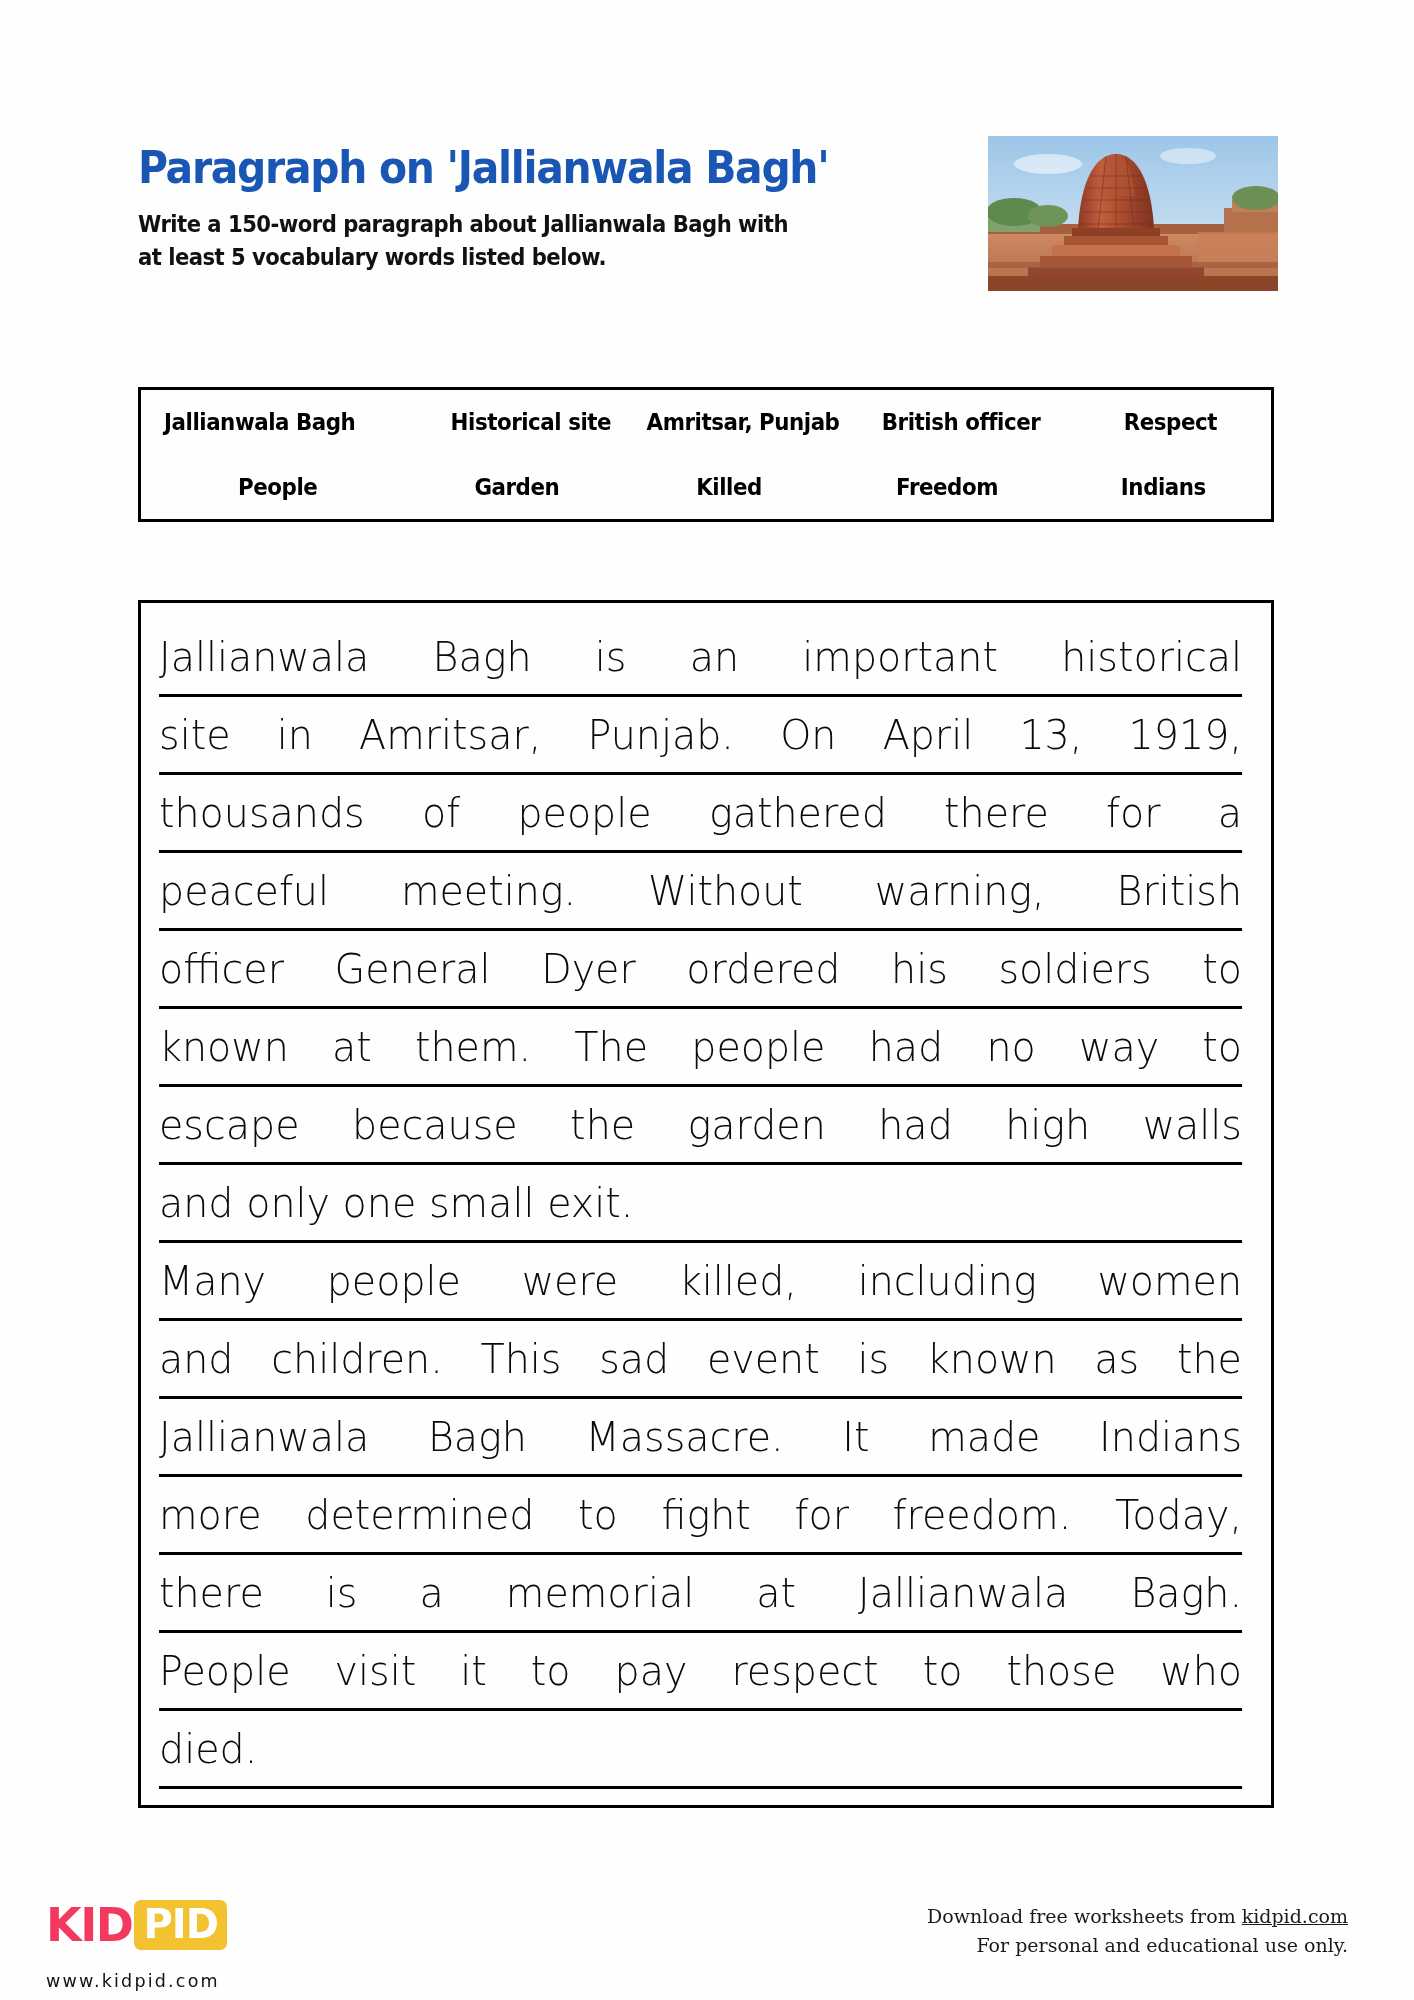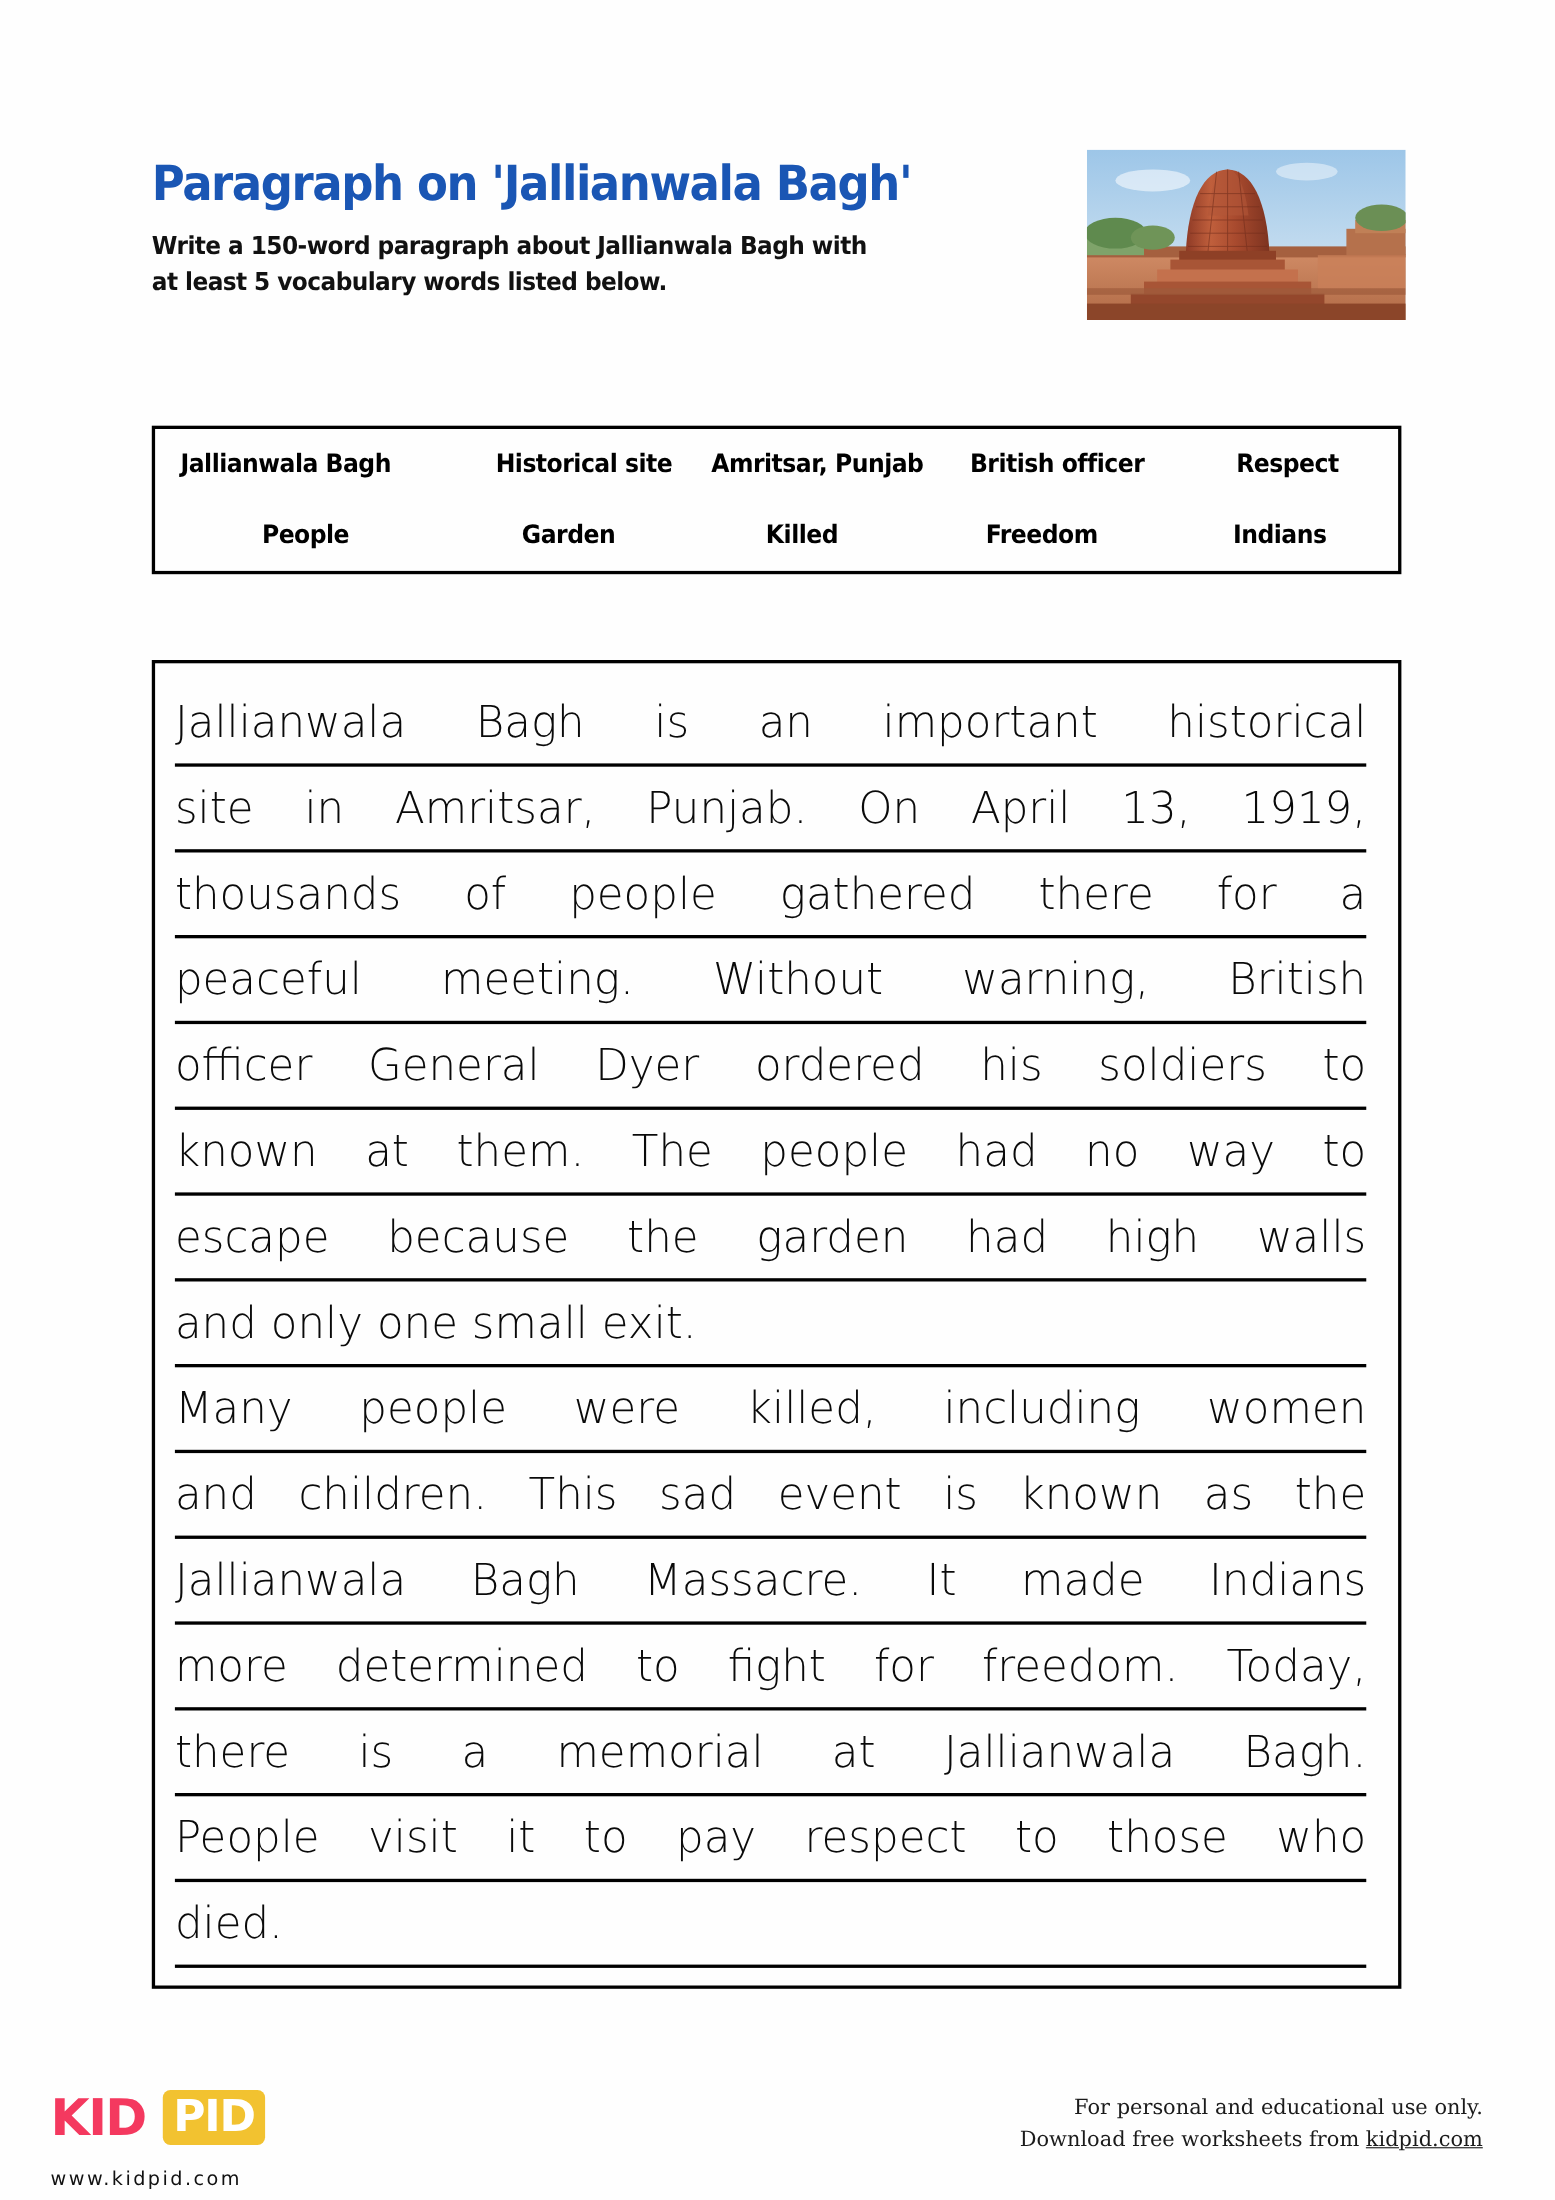--- a/index.html
+++ b/index.html
@@ -181,21 +181,21 @@
   .logo-pid {
     font-family: "DejaVu Sans", sans-serif;
     font-weight: bold;
     font-size: 40px;
     color: #ffffff;
     background: #f2c230;
     border-radius: 7px;
     padding: 4px 9px 6px 9px;
     letter-spacing: -1px;
     line-height: 1;
-    margin-left: 16px;
+    margin-left: 2px;
   }
   .logo-url {
     font-family: "DejaVu Sans", sans-serif;
     font-size: 17.5px;
     color: #111111;
     letter-spacing: 2.2px;
     margin-top: 19px;
   }
   .footer-notice {
     position: absolute;
@@ -432,20 +432,20 @@
   <div class="footer">
     <div class="logo">
       <div class="logo-row">
         <span class="logo-kid">KID</span>
         <span class="logo-pid">PID</span>
       </div>
       <div class="logo-url">www.kidpid.com</div>
     </div>
 
     <div class="footer-notice">
-      <div>For personal and educational use only.</div>
       <div>
         <span>Download free worksheets from </span><span class="footer-link">kidpid.com</span>
       </div>
+      <div>For personal and educational use only.</div>
     </div>
   </div>
 
 </div>
 
 </body></html>

